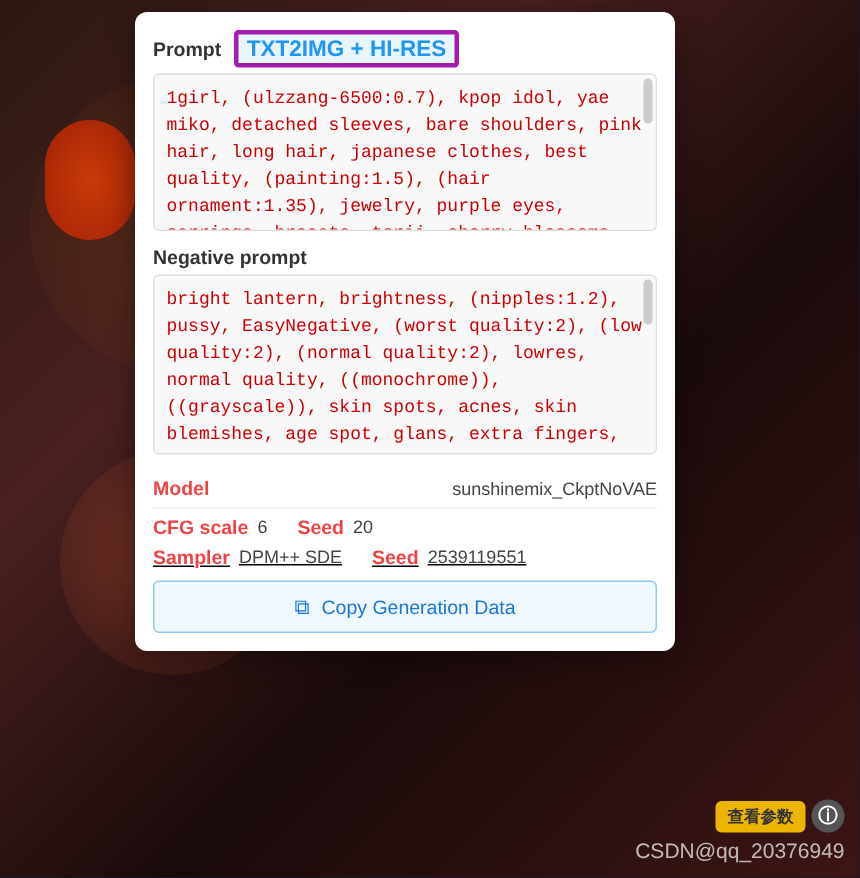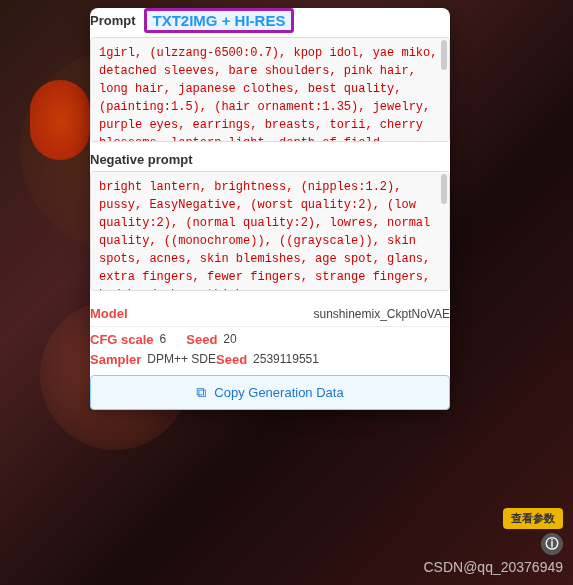--- a/index.html
+++ b/index.html
@@ -48,20 +48,21 @@
 
     .panel {
       position: absolute;
       top: 8px;
       left: 90px;
       width: 360px;
       background: #ffffff;
       border-radius: 8px;
       box-shadow: 0 4px 20px rgba(0,0,0,0.4);
       z-index: 10;
+      padding: 12px;
       font-size: 13px;
     }
 
     .section-label {
       font-weight: bold;
       color: #333;
       margin-bottom: 4px;
       font-size: 13px;
       display: flex;
       align-items: center;
@@ -157,21 +158,21 @@
       font-size: 14px;
     }
 
     
     .bottom-info {
       position: absolute;
       bottom: 30px;
       right: 10px;
       z-index: 20;
       display: flex;
-      flex-direction: column;
+      flex-direction: row;
       align-items: flex-end;
       gap: 4px;
     }
 
     .view-params-btn {
       background: rgba(255, 200, 0, 0.9);
       color: #333;
       padding: 3px 8px;
       border-radius: 4px;
       font-size: 11px;
@@ -220,21 +221,23 @@
 
     .param-block {
       display: flex;
       align-items: flex-start;
       gap: 6px;
       font-size: 12px;
     }
 
     .sampler-row {
       display: flex;
+      gap: 20px;
       margin-bottom: 8px;
+      text-decoration: underline;
     }
   </style>
 </head>
 <body>
 
 <div class="background-image">
   <div class="bg-circle bg-circle-1"></div>
   <div class="bg-circle bg-circle-2"></div>
   <div class="bg-lantern"></div>
 </div>

